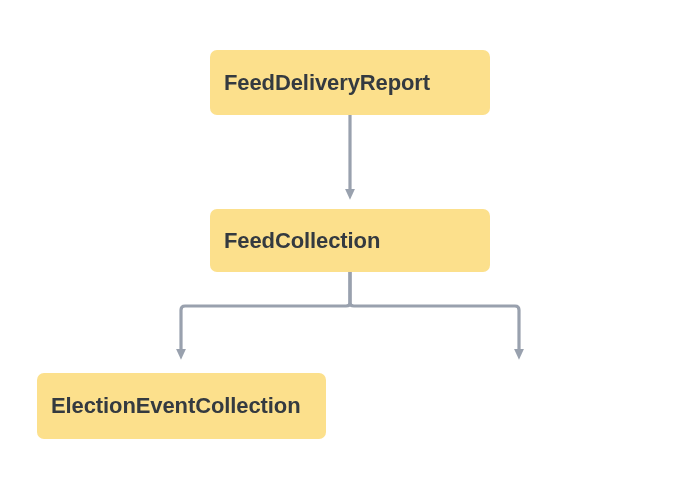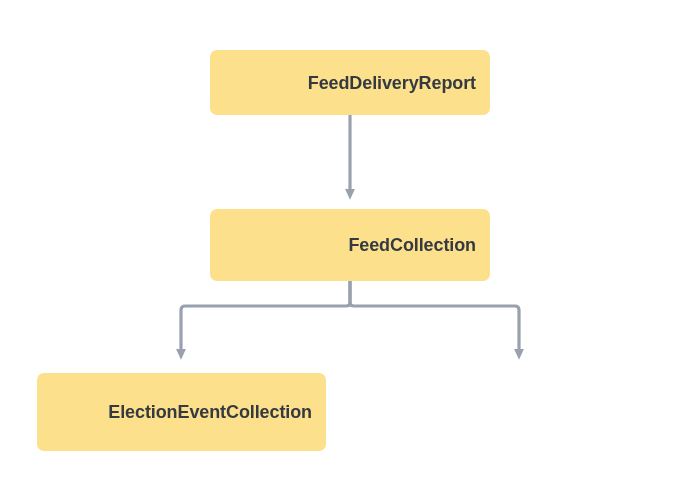--- a/index.html
+++ b/index.html
@@ -24,39 +24,39 @@
     left: 0;
     top: 0;
     width: 700px;
     height: 500px;
   }
   .node {
     position: absolute;
     box-sizing: border-box;
     display: flex;
     align-items: center;
-    justify-content: flex-end;
+    justify-content: flex-start;
     background: #fce08c;
     border-radius: 7px;
     color: #343a40;
-    font-size: 18px;
+    font-size: 22px;
     font-weight: bold;
     letter-spacing: -0.1px;
     line-height: 1;
     text-align: center;
     white-space: nowrap;
     user-select: none;
   }
   .node-label {
     display: block;
     padding: 0 14px;
   }
   #node-feed-delivery-report { left: 210px; top: 50px;  width: 280px; height: 65px; }
-  #node-feed-collection      { left: 210px; top: 209px; width: 280px; height: 72px; }
-  #node-election-event-collection { left: 37px;  top: 373px; width: 289px; height: 78px; }
+  #node-feed-collection      { left: 210px; top: 209px; width: 280px; height: 63px; }
+  #node-election-event-collection { left: 37px;  top: 373px; width: 289px; height: 66px; }
   #node-officeholder-subfeed      { left: 377px; top: 373px; width: 284px; height: 62px; }
 </style>
 </head>
 <body>
 
 <div id="diagram-canvas">
 
   <svg id="edge-layer" viewBox="0 0 700 500" width="700" height="500" aria-hidden="true">
     <defs>
       <marker id="arrowhead" markerWidth="11" markerHeight="10" refX="1.2" refY="5" orient="auto" markerUnits="userSpaceOnUse">

